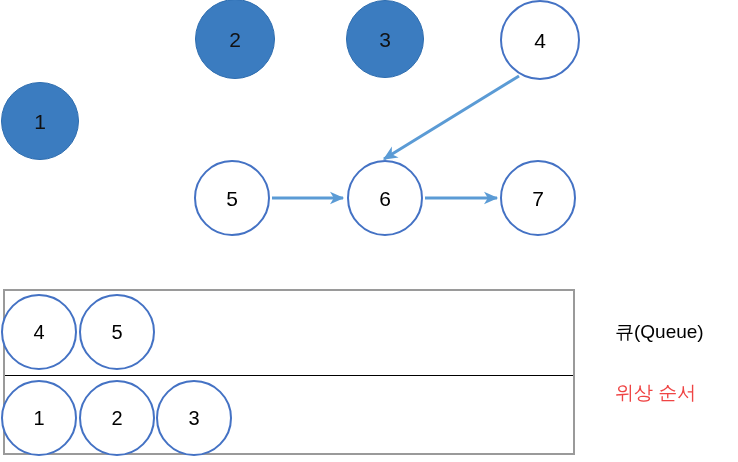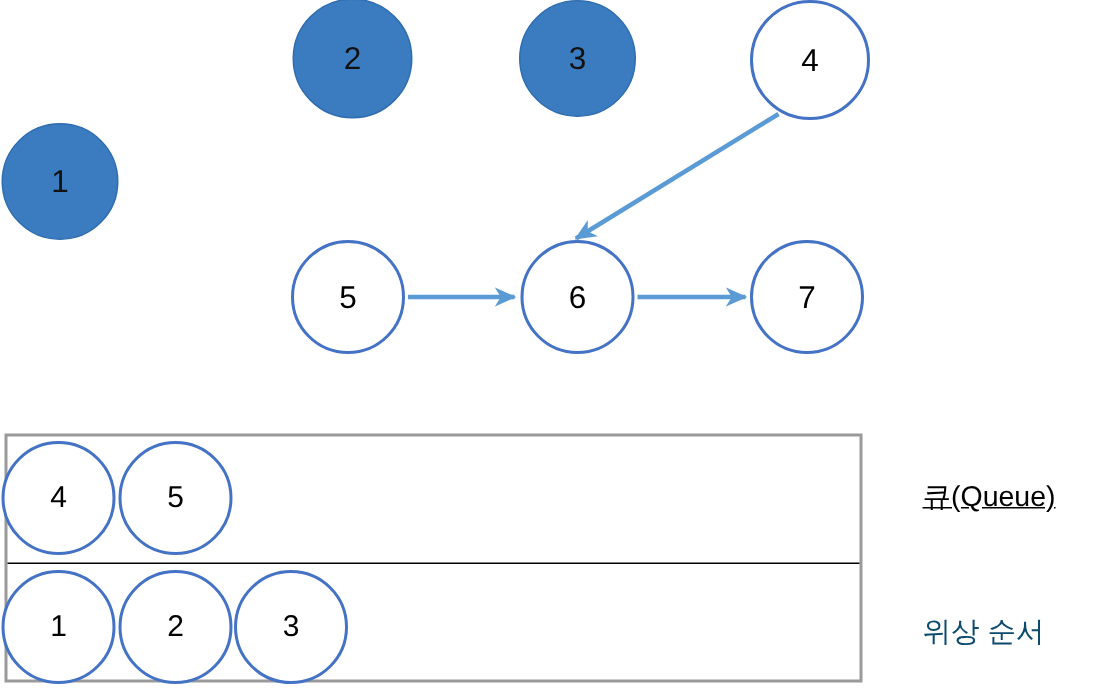--- a/index.html
+++ b/index.html
@@ -137,26 +137,26 @@
     <div class="row-divider" id="table-divider" style="top: 84px; border-top-color: rgb(0, 0, 0);"></div>
   </div>
 
   <div id="table-content">
       <div class="chip" style="left: 1px; top: 294px; width: 76px; height: 76px; border-color: rgb(68, 114, 196);">
         <span>4</span>
       </div>
       <div class="chip" style="left: 79px; top: 294px; width: 76px; height: 76px; border-color: rgb(68, 114, 196);">
         <span>5</span>
       </div>
-      <div class="side-label" style="left: 615px; top: 322px; color: rgb(0, 0, 0); text-decoration: underline;">큐(Queue)</div>
+      <div class="side-label" style="left: 615px; top: 322px; color: rgb(0, 0, 0);">큐(Queue)</div>
       <div class="chip" style="left: 1px; top: 380px; width: 76px; height: 76px; border-color: rgb(68, 114, 196);">
         <span>1</span>
       </div>
       <div class="chip" style="left: 79px; top: 380px; width: 76px; height: 76px; border-color: rgb(68, 114, 196);">
         <span>2</span>
       </div>
       <div class="chip" style="left: 156px; top: 380px; width: 76px; height: 76px; border-color: rgb(68, 114, 196);">
         <span>3</span>
       </div>
-      <div class="side-label" style="left: 615px; top: 412px; color: #0c4a6e;">위상 순서</div>
+      <div class="side-label" style="left: 615px; top: 383px; color: #ef4444;">위상 순서</div>
     </div>
 
 </div>
 
 </body></html>

